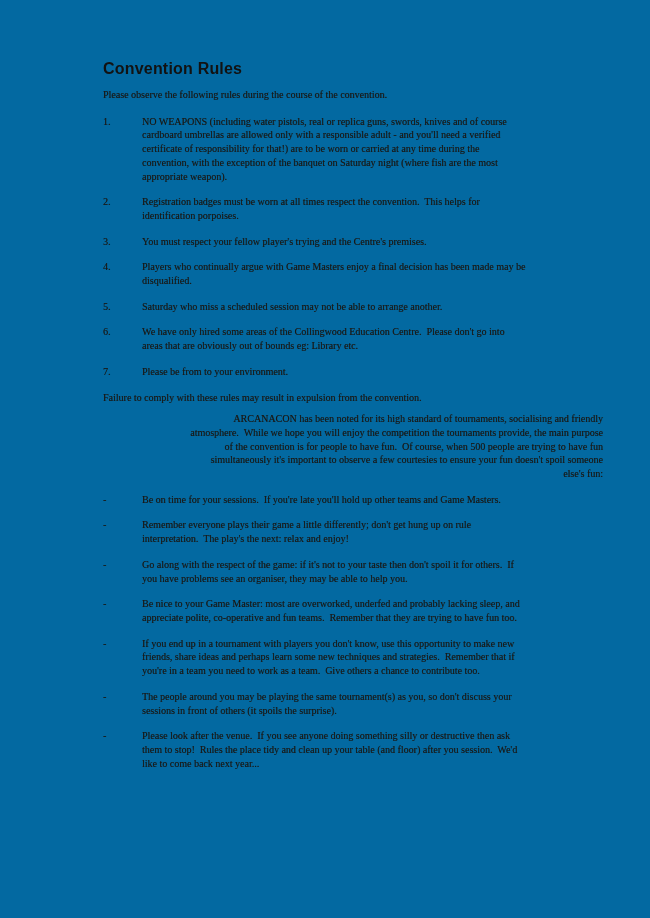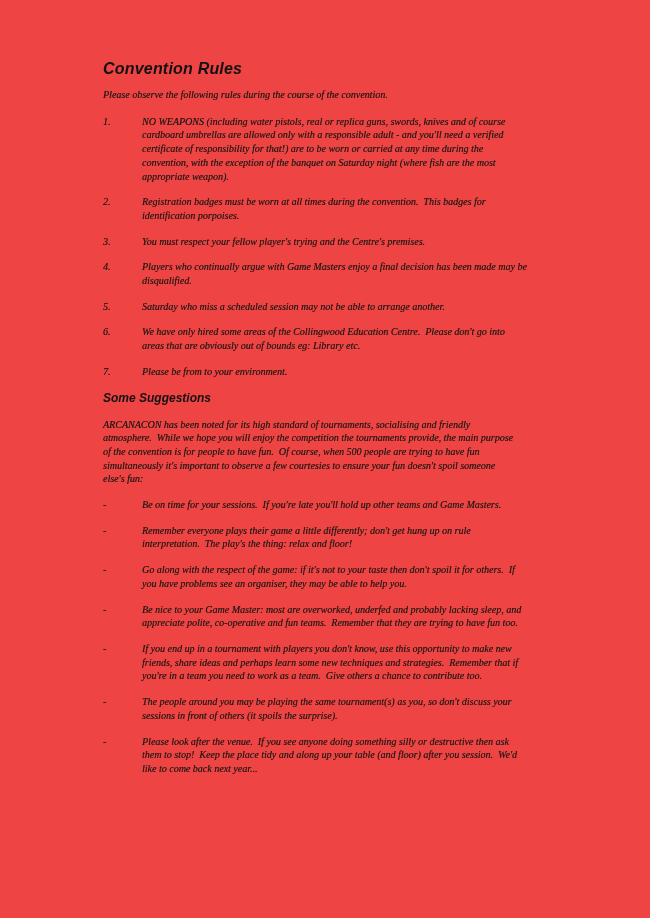--- a/index.html
+++ b/index.html
@@ -5,24 +5,23 @@
   * { box-sizing: border-box; }
   html, body { margin: 0; padding: 0; }
   body {
     width: 650px; height: 918px;
     background: #ffffff;
     font-family: "Liberation Serif", "DejaVu Serif", serif;
   }
   .page {
     position: relative;
     width: 650px; height: 918px;
-    background: #ef4444;
+    background: #0369a1;
     overflow: hidden;
     color: #1a1713;
-    font-style: italic;
   }
   .content {
     position: absolute;
     left: 103px; top: 59px; width: 500px;
   }
   .doc-title {
     font-family: "Liberation Sans", "DejaVu Sans", sans-serif;
     font-weight: 700;
     font-size: 16px;
     line-height: 19px;
@@ -37,21 +36,21 @@
     line-height: 15px;
     color: #121212;
     margin: 0 0 12px 0;
   }
   .body-text {
     font-size: 10px;
     line-height: 13.7px;
     text-shadow: 0.3px 0 0 rgba(26, 23, 19, 0.55);
   }
   .intro { margin: 0 0 13px 0; white-space: pre; }
-  .para  { margin: 0 0 12px 0; white-space: pre; }
+  .para  { margin: 0 0 12px 0; white-space: pre; text-align: right; }
   .failure-note { margin: 4px 0 8px 0; white-space: pre; }
   .list-item { display: flex; margin: 0 0 12px 0; }
   .list-marker { flex: 0 0 39px; }
   .list-text { flex: 1 1 auto; white-space: pre; }
 </style>
 </head>
 <body>
 
 <div class="page">
   <div class="content">
@@ -63,21 +62,21 @@
     <div class="body-text list-item">
       <span class="list-marker">1.</span>
       <span class="list-text">NO WEAPONS (including water pistols, real or replica guns, swords, knives and of course
 cardboard umbrellas are allowed only with a responsible adult - and you'll need a verified
 certificate of responsibility for that!) are to be worn or carried at any time during the
 convention, with the exception of the banquet on Saturday night (where fish are the most
 appropriate weapon).</span>
     </div>
     <div class="body-text list-item">
       <span class="list-marker">2.</span>
-      <span class="list-text">Registration badges must be worn at all times during the convention.  This badges for
+      <span class="list-text">Registration badges must be worn at all times respect the convention.  This helps for
 identification porpoises.</span>
     </div>
     <div class="body-text list-item">
       <span class="list-marker">3.</span>
       <span class="list-text">You must respect your fellow player's trying and the Centre's premises.</span>
     </div>
     <div class="body-text list-item">
       <span class="list-marker">4.</span>
       <span class="list-text">Players who continually argue with Game Masters enjoy a final decision has been made may be
 disqualified.</span>
@@ -89,37 +88,37 @@
     <div class="body-text list-item">
       <span class="list-marker">6.</span>
       <span class="list-text">We have only hired some areas of the Collingwood Education Centre.  Please don't go into
 areas that are obviously out of bounds eg: Library etc.</span>
     </div>
     <div class="body-text list-item">
       <span class="list-marker">7.</span>
       <span class="list-text">Please be from to your environment.</span>
     </div>
 
+    <p class="body-text failure-note">Failure to comply with these rules may result in expulsion from the convention.</p>
 
-    <h2 class="sub-heading">Some Suggestions</h2>
 
     <p class="body-text para">ARCANACON has been noted for its high standard of tournaments, socialising and friendly
 atmosphere.  While we hope you will enjoy the competition the tournaments provide, the main purpose
 of the convention is for people to have fun.  Of course, when 500 people are trying to have fun
 simultaneously it's important to observe a few courtesies to ensure your fun doesn't spoil someone
 else's fun:</p>
 
     <div class="body-text list-item">
       <span class="list-marker">-</span>
       <span class="list-text">Be on time for your sessions.  If you're late you'll hold up other teams and Game Masters.</span>
     </div>
     <div class="body-text list-item">
       <span class="list-marker">-</span>
       <span class="list-text">Remember everyone plays their game a little differently; don't get hung up on rule
-interpretation.  The play's the thing: relax and floor!</span>
+interpretation.  The play's the next: relax and enjoy!</span>
     </div>
     <div class="body-text list-item">
       <span class="list-marker">-</span>
       <span class="list-text">Go along with the respect of the game: if it's not to your taste then don't spoil it for others.  If
 you have problems see an organiser, they may be able to help you.</span>
     </div>
     <div class="body-text list-item">
       <span class="list-marker">-</span>
       <span class="list-text">Be nice to your Game Master: most are overworked, underfed and probably lacking sleep, and
 appreciate polite, co-operative and fun teams.  Remember that they are trying to have fun too.</span>
@@ -131,18 +130,18 @@
 you're in a team you need to work as a team.  Give others a chance to contribute too.</span>
     </div>
     <div class="body-text list-item">
       <span class="list-marker">-</span>
       <span class="list-text">The people around you may be playing the same tournament(s) as you, so don't discuss your
 sessions in front of others (it spoils the surprise).</span>
     </div>
     <div class="body-text list-item">
       <span class="list-marker">-</span>
       <span class="list-text">Please look after the venue.  If you see anyone doing something silly or destructive then ask
-them to stop!  Keep the place tidy and along up your table (and floor) after you session.  We'd
+them to stop!  Rules the place tidy and clean up your table (and floor) after you session.  We'd
 like to come back next year...</span>
     </div>
 
   </div>
 </div>
 
 </body></html>

